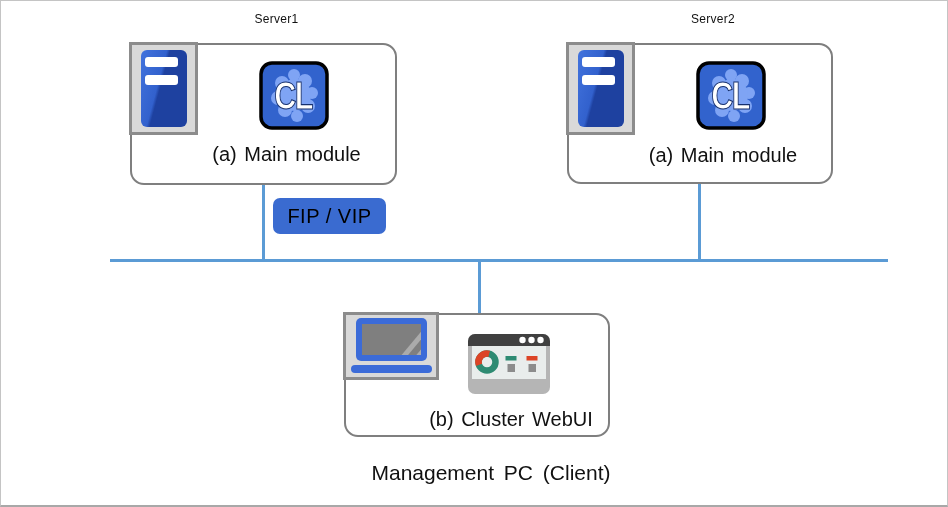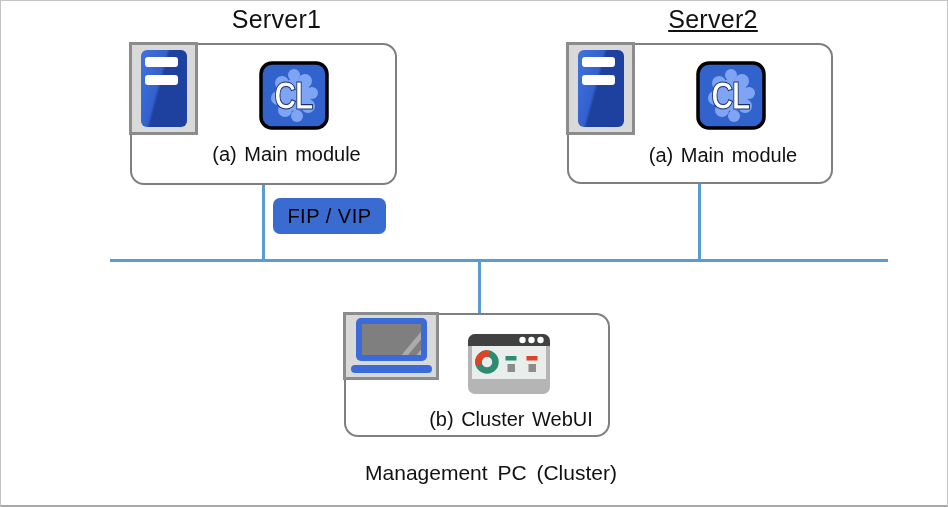--- a/index.html
+++ b/index.html
@@ -3,21 +3,21 @@
 <meta charset="utf-8">
 <style>
   html,body{margin:0;padding:0;background:#fff;}
   .frame{
     position:relative;width:948px;height:507px;box-sizing:border-box;
     background:#fff;border:1px solid #c4c4c4;border-bottom:2px solid #a8a8a8;
     font-family:"Liberation Sans","DejaVu Sans",sans-serif;color:#111;
     overflow:hidden;
   }
   .node-title{
-    position:absolute;text-align:center;font-size:25px;line-height:24px;
+    position:absolute;text-align:center;font-size:12px;line-height:24px;
     letter-spacing:.3px;white-space:nowrap;
   }
   .box{
     position:absolute;background:#fff;border:2.5px solid #7f7f7f;border-radius:14px;
     box-sizing:border-box;
   }
   .corner-icon{position:absolute;left:-3px;top:-3px;display:block;}
   .center-icon{position:absolute;display:block;}
   .module-label{
     position:absolute;left:0;right:0;text-align:center;font-size:20px;line-height:22px;
@@ -34,21 +34,21 @@
     position:absolute;text-align:center;font-size:21px;line-height:24px;
     word-spacing:4px;white-space:nowrap;
   }
 </style>
 </head>
 <body>
 
 <div class="frame">
 
   <div class="node-title" style="left:142px;top:6px;width:267px;">Server1</div>
-  <div class="node-title" style="left:579px;top:6px;width:266px;text-decoration:underline;">Server2</div>
+  <div class="node-title" style="left:579px;top:6px;width:266px;">Server2</div>
 
   <div class="vline" style="left:261px;top:183px;height:76px;"></div>
   <div class="vline" style="left:697px;top:182px;height:77px;"></div>
   <div class="hline" style="left:109px;top:258px;width:778px;"></div>
   <div class="vline" style="left:477px;top:260px;height:53px;"></div>
 
   <div class="badge">FIP / VIP</div>
 
   <div class="box" style="left:129px;top:42px;width:267px;height:142px;">
     <svg class="corner-icon" width="69" height="93" viewBox="0 0 69 93">
@@ -146,15 +146,15 @@
       <g>
         <rect x="38.5" y="23" width="11" height="4.5" fill="#2e8b72"></rect>
         <rect x="40.5" y="31" width="7.5" height="8" fill="#8c8c8c"></rect>
         <rect x="59.5" y="23" width="11" height="4.5" fill="#dc4426"></rect>
         <rect x="61.5" y="31" width="7.5" height="8" fill="#8c8c8c"></rect>
       </g>
     </svg>
     <div class="module-label" style="top:93px;padding-left:68px;">(b) Cluster WebUI</div>
   </div>
 
-  <div class="caption" style="left:357px;top:460px;width:266px;">Management PC (Cluster)</div>
+  <div class="caption" style="left:357px;top:460px;width:266px;">Management PC (Client)</div>
 
 </div>
 
 </body></html>

